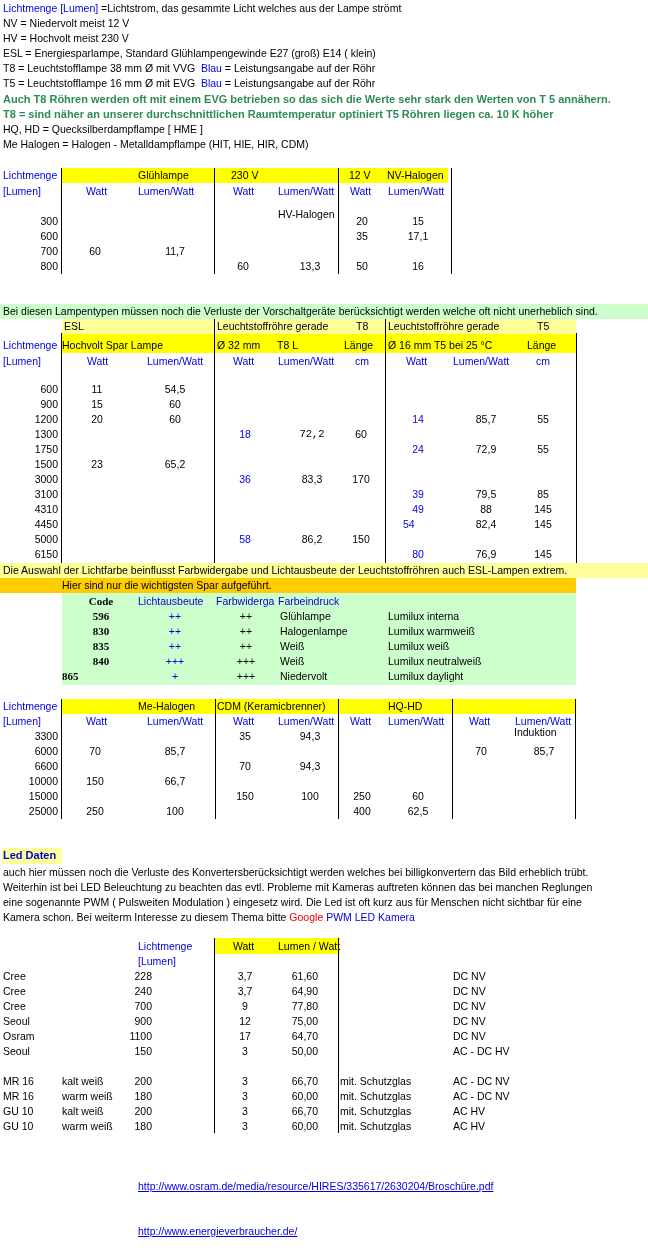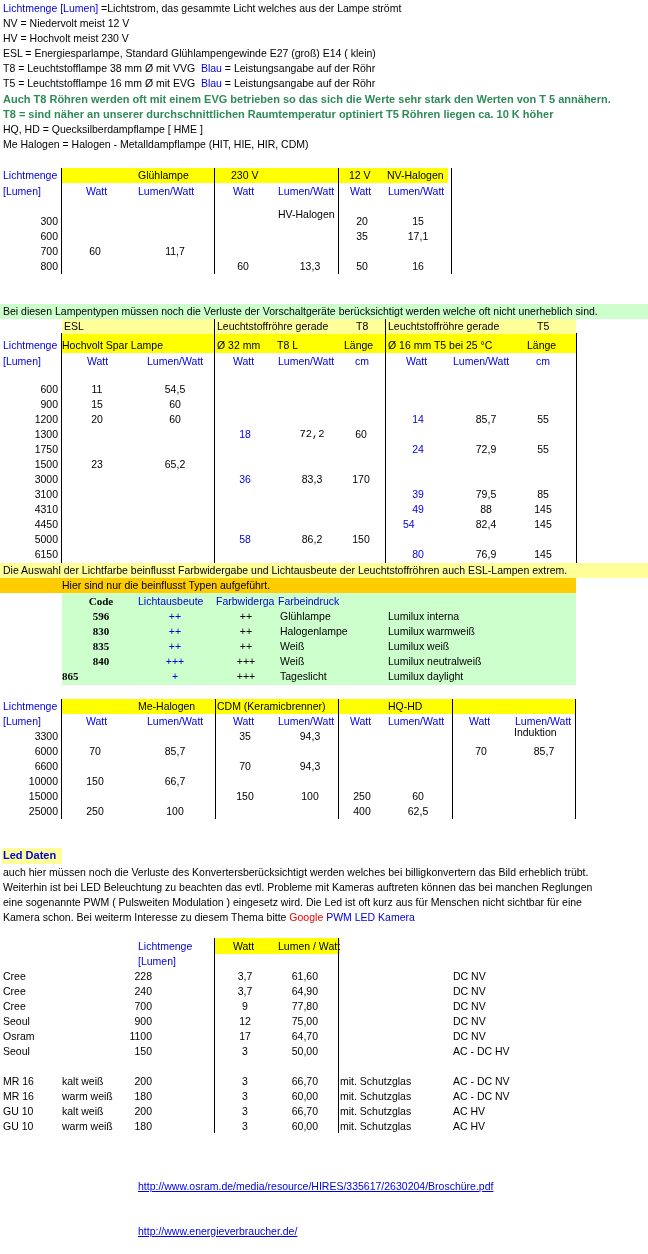--- a/index.html
+++ b/index.html
@@ -261,21 +261,21 @@
         <div class="abs " style="left: 466px; top: 547px; width: 40px; text-align: center;">76,9</div>
         <div class="abs " style="left: 527px; top: 547px; width: 32px; text-align: center;">145</div>
       </div>
     </div>
 </div>
 
 <div>
   <div class="bg-lyellow" style="left:0;top:563px;width:648px;height:15px;"></div>
   <div class="abs" style="left:3px;top:563px;">Die Auswahl der Lichtfarbe beinflusst  Farbwidergabe und Lichtausbeute der Leuchtstoffröhren auch ESL-Lampen extrem.</div>
   <div class="bg-orange" style="left:0;top:578px;width:576px;height:15px;"></div>
-  <div class="abs" style="left:62px;top:578px;">Hier sind nur die beinflusst Typen aufgeführt.</div>
+  <div class="abs" style="left:62px;top:578px;">Hier sind nur die wichtigsten Spar aufgeführt.</div>
   <div class="bg-lgreen" style="left:62px;top:593px;width:514px;height:92px;"></div>
 
   <div class="abs serif-b c" style="left:62px;top:594px;width:78px;">Code</div>
   <div class="abs blue" style="left:138px;top:594px;">Lichtausbeute</div>
   <div class="abs blue" style="left:216px;top:594px;width:61px;overflow:hidden;">Farbwiderga</div>
   <div class="abs blue" style="left:278px;top:594px;">Farbeindruck</div>
 
   <div id="crows">
       <div>
         <div class="abs serif-b" style="left: 62px; top: 609px; width: 78px; text-align: center;">596</div>
@@ -302,21 +302,21 @@
         <div class="abs serif-b" style="left: 62px; top: 654px; width: 78px; text-align: center;">840</div>
         <div class="abs blue" style="left: 155px; top: 654px; width: 40px; text-align: center;">+++</div>
         <div class="abs " style="left: 226px; top: 654px; width: 40px; text-align: center;">+++</div>
         <div class="abs " style="left: 280px; top: 654px;">Weiß</div>
         <div class="abs " style="left: 388px; top: 654px;">Lumilux neutralweiß</div>
       </div>
       <div>
         <div class="abs serif-b" style="left: 62px; top: 669px; width: 78px; text-align: left;">865</div>
         <div class="abs blue" style="left: 155px; top: 669px; width: 40px; text-align: center;">+</div>
         <div class="abs " style="left: 226px; top: 669px; width: 40px; text-align: center;">+++</div>
-        <div class="abs " style="left: 280px; top: 669px;">Tageslicht</div>
+        <div class="abs " style="left: 280px; top: 669px;">Niedervolt</div>
         <div class="abs " style="left: 388px; top: 669px;">Lumilux daylight</div>
       </div>
     </div>
 </div>
 
 <div>
   <div class="bg-yellow" style="left:62px;top:699px;width:514px;height:15px;"></div>
   <div class="vline" style="left:61px;top:699px;height:120px;"></div>
   <div class="vline" style="left:215px;top:699px;height:120px;"></div>
   <div class="vline" style="left:338px;top:699px;height:120px;"></div>

